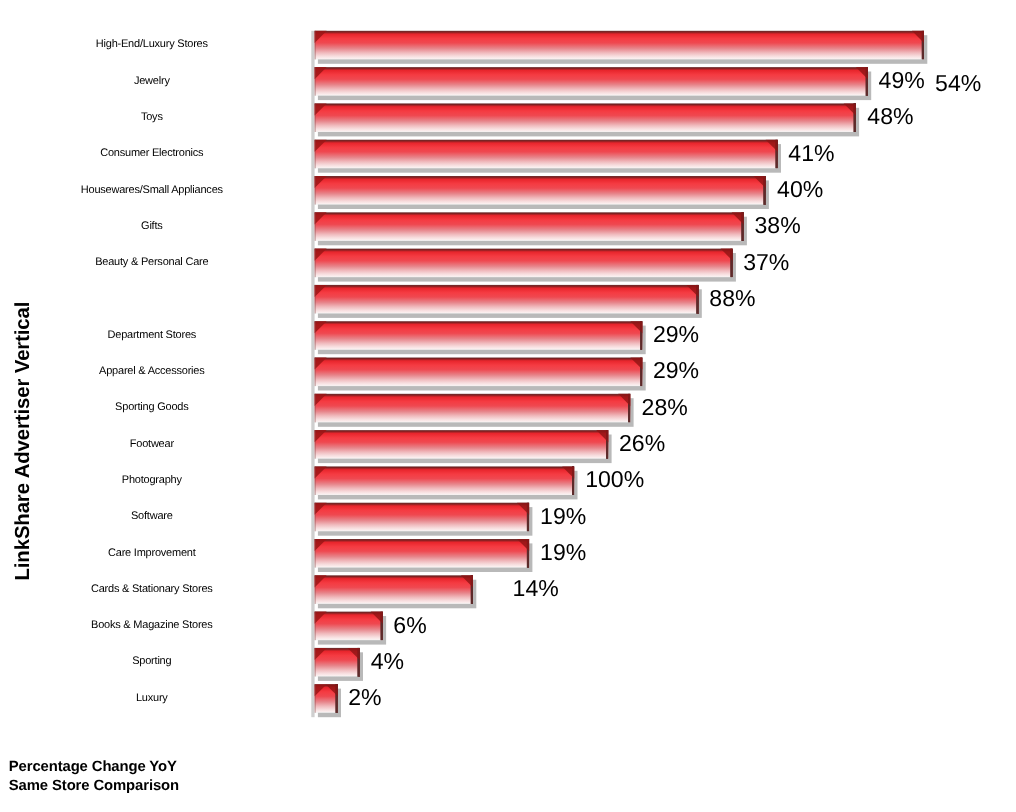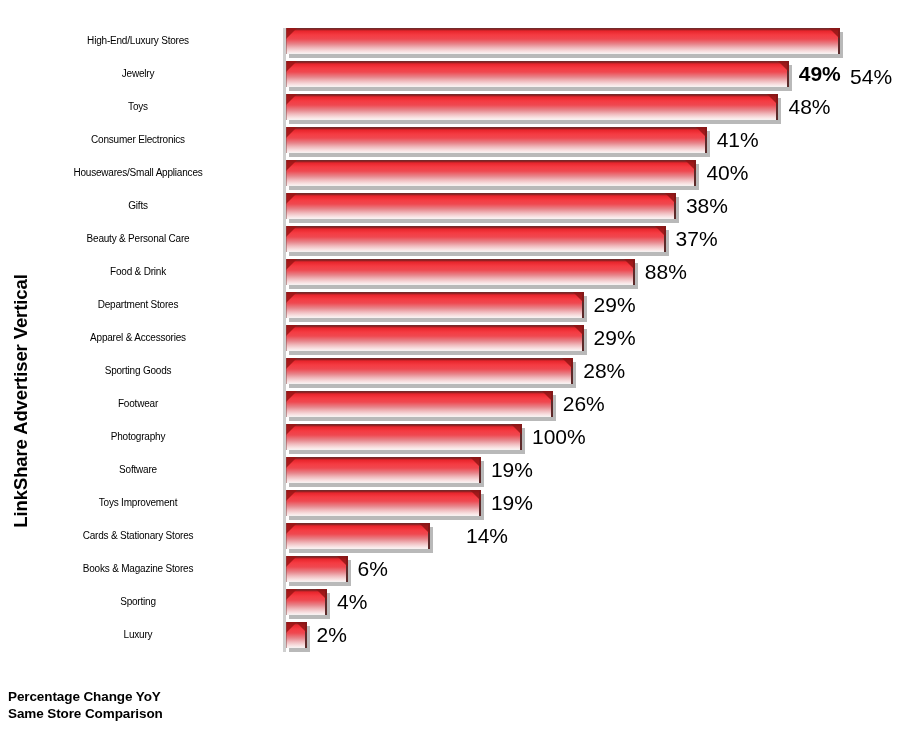--- a/index.html
+++ b/index.html
@@ -205,21 +205,21 @@
         </div>
         <div class="row" style="top: 41px;">
           <div class="cat-label">Jewelry</div>
           <div class="bar-wrap" style="width: 502.74px;">
             <div class="bar-shadow"></div>
             <div class="bar">
               <div class="bar-left-edge"></div>
               <div class="bar-edge"></div>
             </div>
           </div>
-          <div class="val-label" style="left: 798.74px; font-weight: bold;">49%</div>
+          <div class="val-label" style="left: 798.74px;">49%</div>
         </div>
         <div class="row" style="top: 74px;">
           <div class="cat-label">Toys</div>
           <div class="bar-wrap" style="width: 492.48px;">
             <div class="bar-shadow"></div>
             <div class="bar">
               <div class="bar-left-edge"></div>
               <div class="bar-edge"></div>
             </div>
           </div>
@@ -263,21 +263,20 @@
           <div class="bar-wrap" style="width: 379.62px;">
             <div class="bar-shadow"></div>
             <div class="bar">
               <div class="bar-left-edge"></div>
               <div class="bar-edge"></div>
             </div>
           </div>
           <div class="val-label" style="left: 675.62px;">37%</div>
         </div>
         <div class="row" style="top: 239px;">
-          <div class="cat-label">Food &amp; Drink</div>
           <div class="bar-wrap" style="width: 348.84px;">
             <div class="bar-shadow"></div>
             <div class="bar">
               <div class="bar-left-edge"></div>
               <div class="bar-edge"></div>
             </div>
           </div>
           <div class="val-label" style="left: 644.84px;">88%</div>
         </div>
         <div class="row" style="top: 272px;">
@@ -340,21 +339,21 @@
           <div class="bar-wrap" style="width: 194.94px;">
             <div class="bar-shadow"></div>
             <div class="bar">
               <div class="bar-left-edge"></div>
               <div class="bar-edge"></div>
             </div>
           </div>
           <div class="val-label" style="left: 490.94px;">19%</div>
         </div>
         <div class="row" style="top: 470px;">
-          <div class="cat-label">Toys Improvement</div>
+          <div class="cat-label">Care Improvement</div>
           <div class="bar-wrap" style="width: 194.94px;">
             <div class="bar-shadow"></div>
             <div class="bar">
               <div class="bar-left-edge"></div>
               <div class="bar-edge"></div>
             </div>
           </div>
           <div class="val-label" style="left: 490.94px;">19%</div>
         </div>
         <div class="row" style="top: 503px;">

